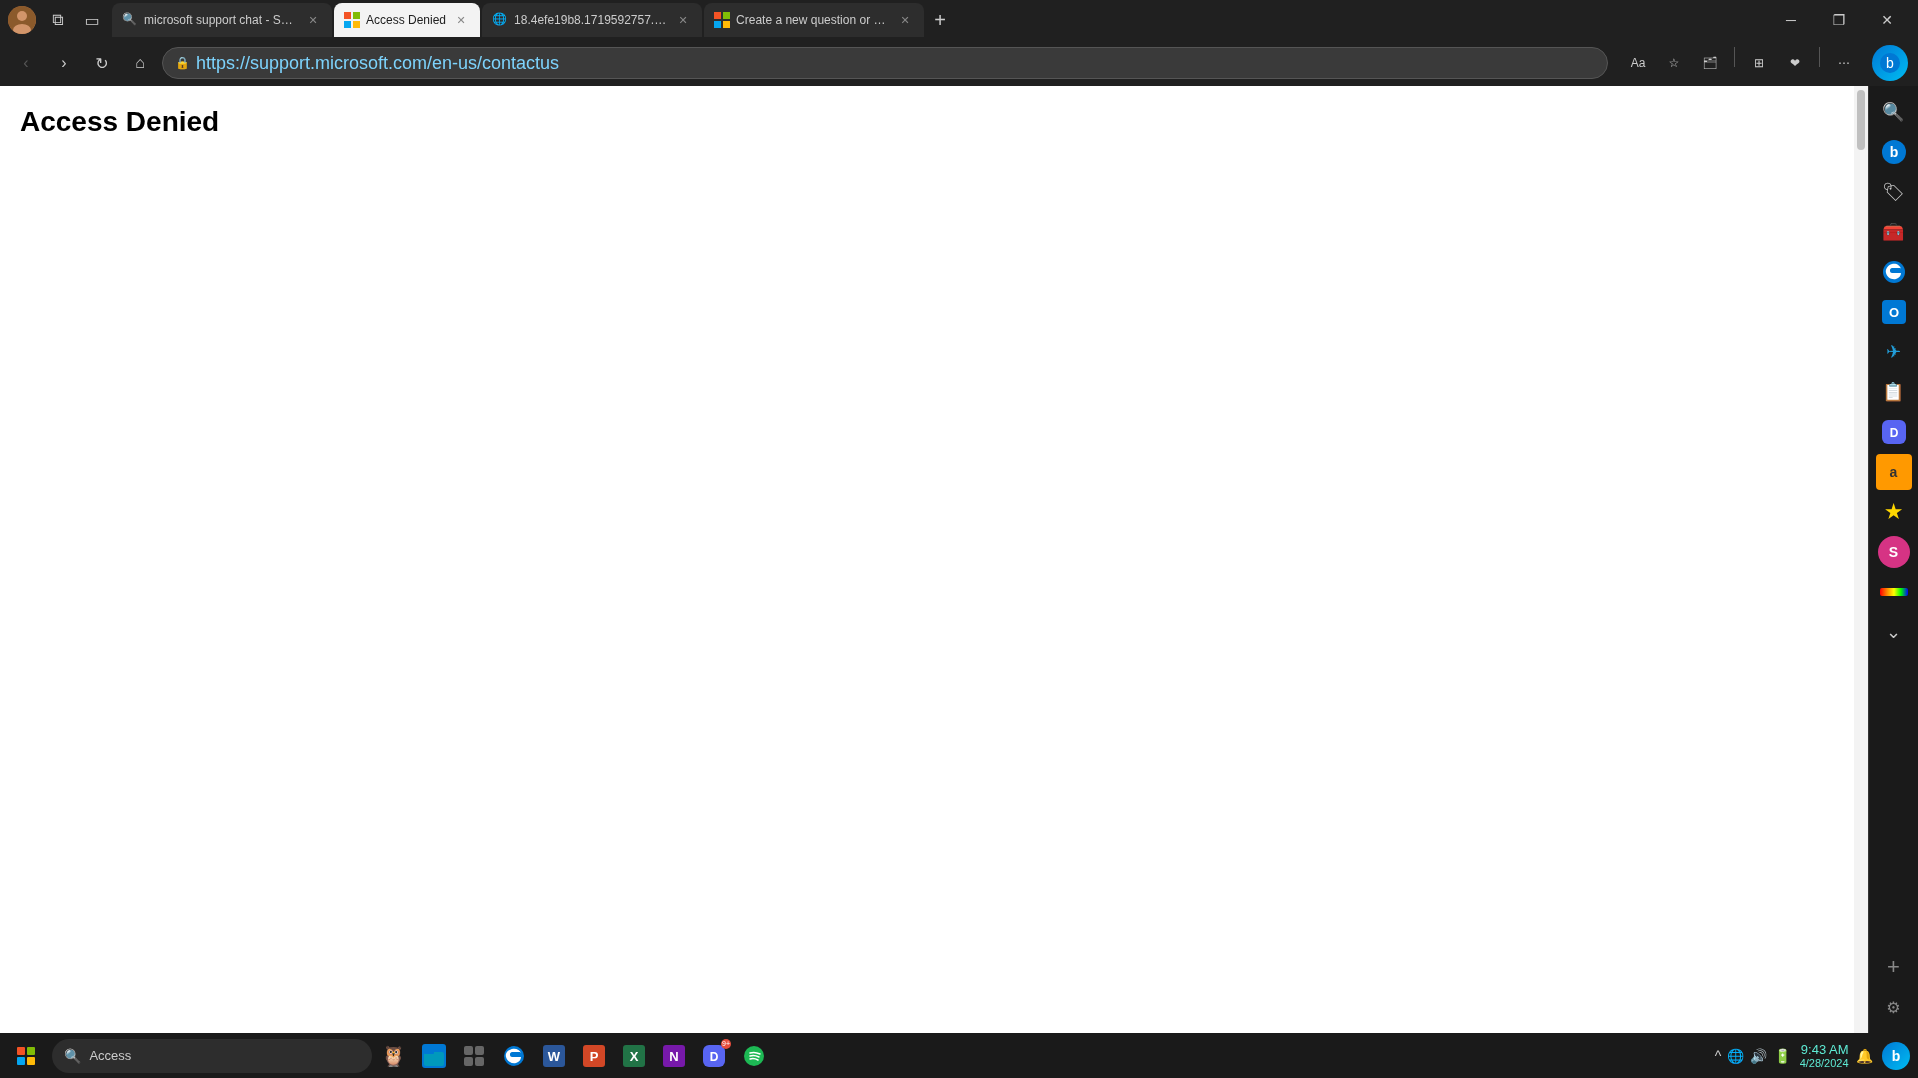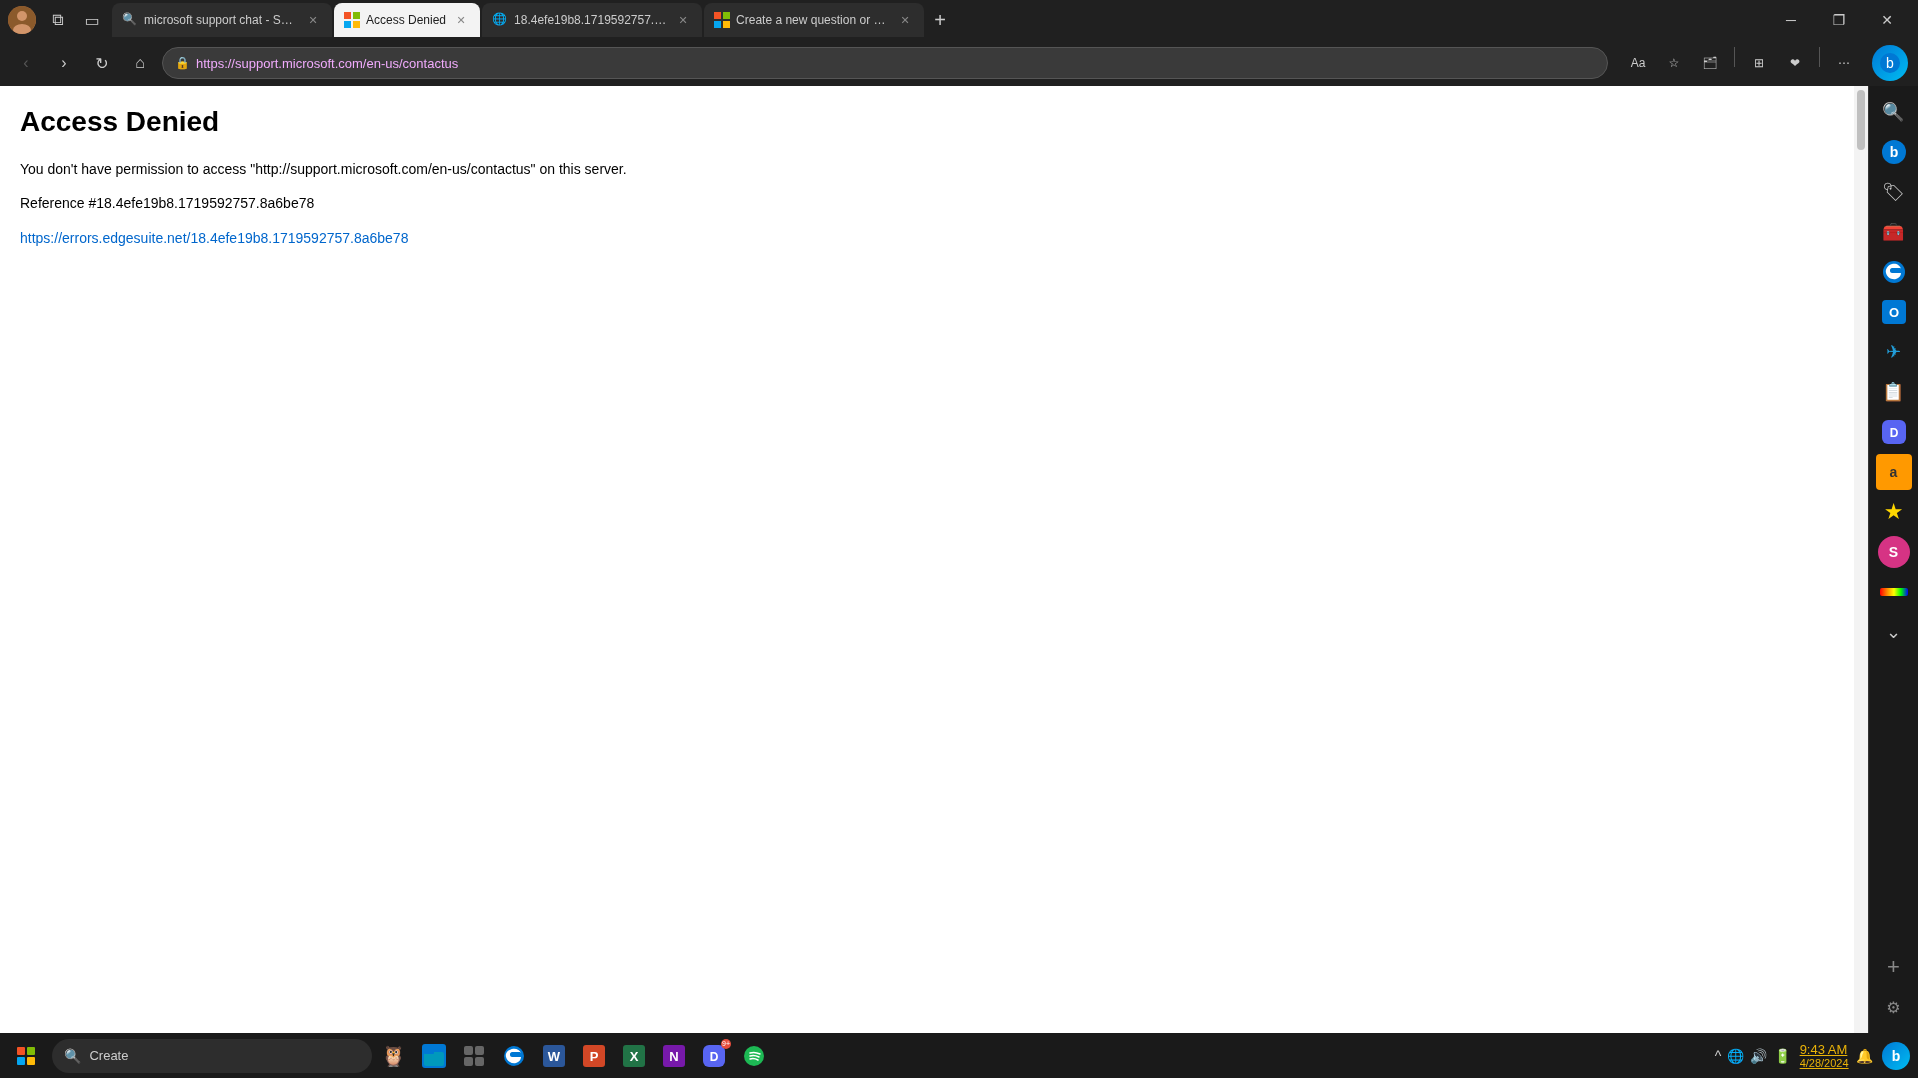--- a/index.html
+++ b/index.html
@@ -84,21 +84,21 @@
       display: flex; align-items: center; justify-content: center;
     }
     .nav-btn.disabled { color: #555; cursor: default; }
     .address-input {
       flex: 1; height: 32px; border-radius: 16px;
       background: #3a3a3a; border: 1px solid #555;
       color: #e0e0e0; font-size: 13px; padding: 0 12px;
       display: flex; align-items: center; gap: 6px;
     }
     .lock-icon { color: #6bd96b; font-size: 12px; }
-    .address-text { color: #f0abfc; font-size: 13px; }
+    .address-text { color: #7dd3fc; font-size: 18px; }
     .toolbar-icons { display: flex; gap: 4px; margin-left: 8px; }
     .toolbar-icon {
       width: 32px; height: 32px; border: none; background: transparent;
       color: #ccc; font-size: 12px; cursor: pointer; border-radius: 4px;
       display: flex; align-items: center; justify-content: center;
     }
     .edge-sidebar-icon {
       width: 36px; height: 36px; border-radius: 50%;
       background: linear-gradient(135deg, #0078d4, #00bcf2);
       display: flex; align-items: center; justify-content: center;
@@ -170,21 +170,21 @@
     .taskbar-app {
       width: 36px; height: 36px; border-radius: 4px;
       display: flex; align-items: center; justify-content: center;
       cursor: pointer; font-size: 20px;
     }
     .taskbar-right {
       margin-left: auto; display: flex; align-items: center; gap: 8px;
     }
     .system-tray { display: flex; align-items: center; gap: 6px; }
     .tray-icon { font-size: 14px; color: #ccc; cursor: pointer; }
-    .clock { color: #eab308; font-size: 12px; cursor: pointer; text-decoration: underline; }
+    .clock { color: #5eead4; font-size: 12px; text-align: right; cursor: pointer; }
     .clock-time { font-size: 13px; }
     .clock-date { font-size: 11px; }
 
     
     .win-grid {
       display: grid; grid-template-columns: 1fr 1fr;
       grid-template-rows: 1fr 1fr; gap: 2px;
       width: 18px; height: 18px;
     }
     .win-cell { border-radius: 1px; }
@@ -283,27 +283,20 @@
         <text x="11" y="16" text-anchor="middle" fill="white" font-size="14" font-family="Arial">b</text>
       </svg>
     </div>
   </div>
 </div>
 
 <div style="display:flex; height: calc(1078px - 86px - 45px);">
 
   <div class="page-content">
     <h1 class="page-title">Access Denied</h1>
-    <div class="page-body">
-      <p>You don't have permission to access "http://support.microsoft.com/en-us/contactus" on this server.</p>
-      <p>Reference #18.4efe19b8.1719592757.8a6be78</p>
-      <p>
-        <a href="#">https://errors.edgesuite.net/18.4efe19b8.1719592757.8a6be78</a>
-      </p>
-    </div>
   </div>
 
   <div class="scrollbar-area">
     <div class="scrollbar-thumb"></div>
   </div>
 
   <div class="edge-right-sidebar">
     <div class="sidebar-icon-btn">🔍</div>
     <div class="sidebar-icon-btn" style="color:#0078d4;">
       <svg width="24" height="24" viewBox="0 0 24 24" fill="none">
@@ -356,21 +349,21 @@
     <div class="win-grid">
       <div class="win-cell" style="background:#f35325;"></div>
       <div class="win-cell" style="background:#81bc06;"></div>
       <div class="win-cell" style="background:#05a6f0;"></div>
       <div class="win-cell" style="background:#ffba08;"></div>
     </div>
   </div>
 
   <div class="search-bar">
     <span style="color:#ccc; font-size:14px;">🔍</span>
-    <span class="search-text">Create</span>
+    <span class="search-text">Access</span>
   </div>
 
   <div class="taskbar-app" style="font-size:20px;">🦉</div>
 
   <div class="taskbar-app">
     <svg width="24" height="24" viewBox="0 0 24 24" fill="none">
       <rect width="24" height="24" rx="3" fill="#0078d4"></rect>
       <rect x="2" y="8" width="20" height="14" rx="2" fill="#0099bc"></rect>
       <rect x="2" y="6" width="10" height="4" rx="1" fill="#0078d4"></rect>
     </svg>

